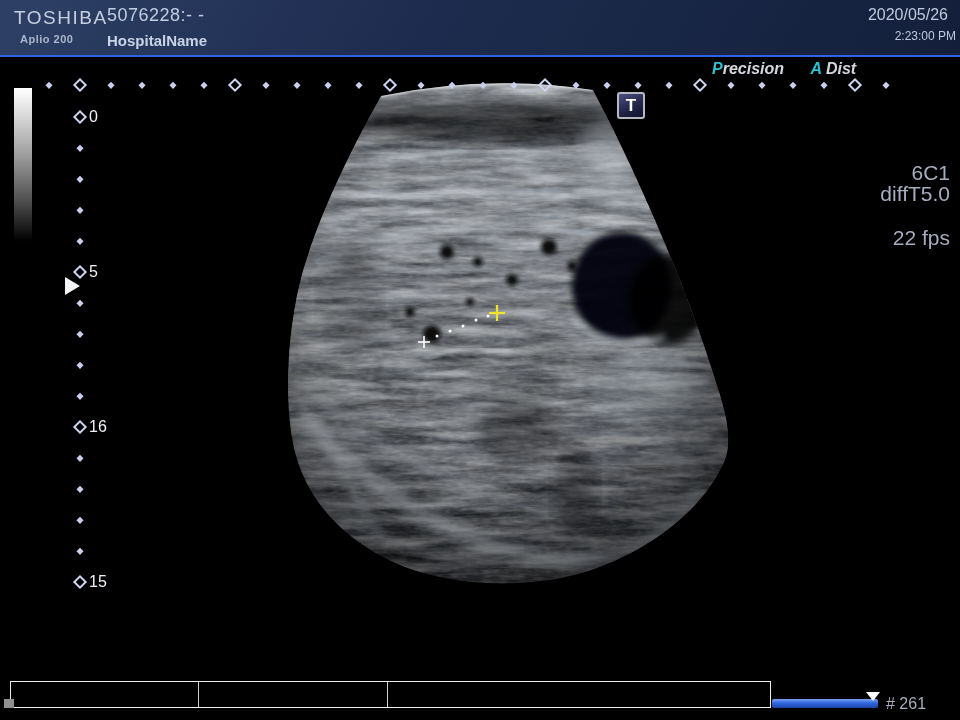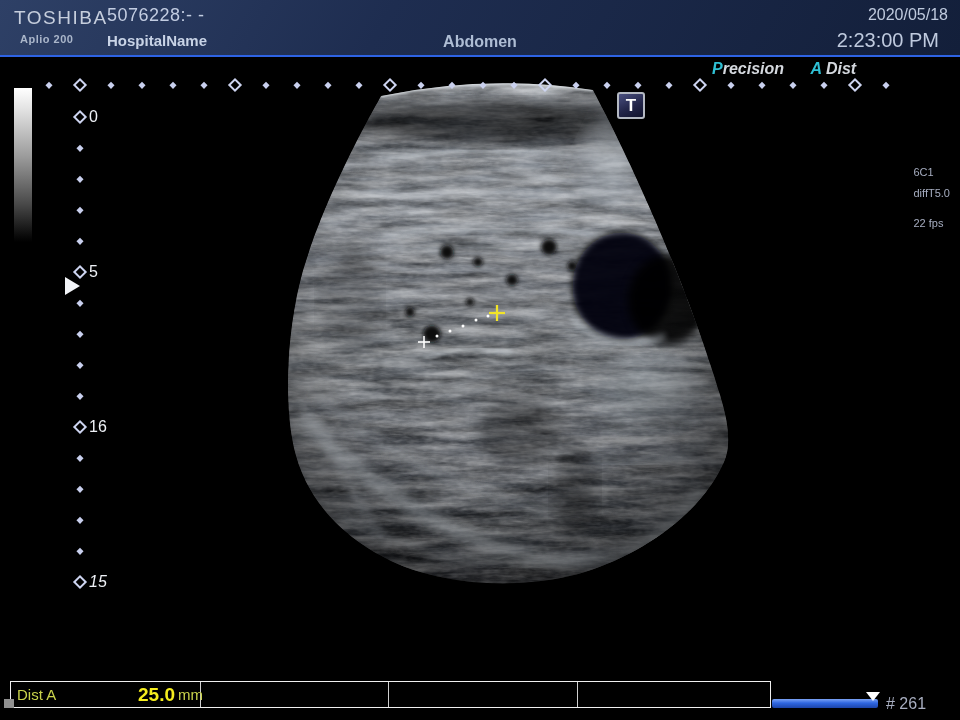--- a/index.html
+++ b/index.html
@@ -10,40 +10,40 @@
   
   #header{left:0;top:0;width:960px;height:55px;
     background:linear-gradient(120deg,#2e4066 0%,#1e2d50 40%,#131f3a 100%);}
   #header-rule{left:0;top:55px;width:960px;height:2px;background:#2e63e4;}
   #brand{left:14px;top:7px;color:#c6cedd;font-weight:normal;font-size:19px;letter-spacing:1.5px;}
   #model{left:20px;top:33px;color:#aab6ca;font-weight:bold;font-size:11px;letter-spacing:.5px;}
   #patient-id{left:107px;top:5px;color:#c3cde2;font-size:18px;letter-spacing:.5px;}
   #hospital{left:107px;top:32px;color:#c8d3e6;font-weight:bold;font-size:15px;}
   #study{left:380px;top:33px;width:200px;text-align:center;color:#aebdd4;font-weight:bold;font-size:16px;}
   #study-date{right:12px;top:6px;color:#bfcade;font-size:16px;text-align:right;}
-  #study-time{right:21px;top:29px;color:#bfcade;font-size:20px;text-align:right;}
+  #study-time{right:4px;top:29px;color:#bfcade;font-size:12px;text-align:right;}
 
   
   #tech-row{left:712px;top:60px;font-style:italic;font-size:16px;color:#d4d8de;font-weight:bold;white-space:nowrap;}
   .cyan{color:#2fc0d4;}
   #apure{margin-left:22px;}
 
   
   .diamond{position:absolute;transform:translate(-50%,-50%) rotate(45deg);}
   .diamond.small{width:4.5px;height:4.5px;background:#c9d0ee;}
   .diamond.hollow{width:6px;height:6px;border:2px solid #cdd4f0;background:transparent;}
   .tick-label{position:absolute;transform:translateY(-52%);color:#eef1f6;font-size:16px;}
 
   
   #graybar{left:14px;top:88px;width:18px;height:154px;
     background:linear-gradient(180deg,#ffffff 0%,#e2e2e2 14%,#9a9a9a 45%,#4a4a4a 75%,#0a0a0a 96%,#000 100%);}
 
   
-  #params{right:10px;top:162px;color:#a6adc0;font-size:11px;line-height:21px;}
-  #fps{margin-top:9px;}
+  #params{right:10px;top:162px;text-align:right;color:#a6adc0;font-size:21px;line-height:21px;}
+  #fps{margin-top:23px;}
   #gain-group{margin-top:36px;line-height:20px;}
 
   
   #t-marker{left:617px;top:92px;width:24px;height:23px;border:2px solid #b4b9c2;border-radius:3px;
     background:linear-gradient(155deg,#4a5080 0%,#23264a 55%,#10122c 100%);
     color:#fff;font-weight:bold;font-size:17px;text-align:center;line-height:23px;}
 
   
   #meas-table{left:10px;top:681px;width:759px;height:25px;border:1px solid #efefef;display:flex;}
   .meas-cell{height:100%;border-right:1px solid #cfcfcf;position:relative;}
@@ -184,22 +184,21 @@
     <line x1="489" y1="313" x2="505" y2="313"></line>
       <line x1="497" y1="305" x2="497" y2="321"></line>
   </g>
 </svg>
 
 <div id="header" class="abs">
   <div id="brand" class="abs">TOSHIBA</div>
   <div id="model" class="abs">Aplio 200</div>
   <div id="patient-id" class="abs">5076228:- -</div>
   <div id="hospital" class="abs">HospitalName</div>
-  <div id="study" class="abs">Abdomen</div>
-  <div id="study-date" class="abs">2020/05/18</div>
+  <div id="study-date" class="abs">2020/05/26</div>
   <div id="study-time" class="abs">2:23:00 PM</div>
 </div>
 <div id="header-rule" class="abs"></div>
 
 <div id="tech-row" class="abs">
   <span><span class="cyan">P</span><span>recision</span></span>
   <span id="apure"><span class="cyan">A</span> <span>Dist</span></span>
 </div>
 
 <div id="graybar" class="abs"></div>
@@ -217,21 +216,21 @@
     <div class="diamond small" style="left: 80px; top: 334px;"></div>
     <div class="diamond small" style="left: 80px; top: 365px;"></div>
     <div class="diamond small" style="left: 80px; top: 396px;"></div>
     <div class="diamond hollow" style="left: 80px; top: 427px;"></div>
     <div class="tick-label" style="left: 89px; top: 427px;">16</div>
     <div class="diamond small" style="left: 80px; top: 458px;"></div>
     <div class="diamond small" style="left: 80px; top: 489px;"></div>
     <div class="diamond small" style="left: 80px; top: 520px;"></div>
     <div class="diamond small" style="left: 80px; top: 551px;"></div>
     <div class="diamond hollow" style="left: 80px; top: 582px;"></div>
-    <div class="tick-label" style="left: 89px; top: 582px; font-style: italic;">15</div>
+    <div class="tick-label" style="left: 89px; top: 582px;">15</div>
   </div>
 <div id="width-ruler">
     <div class="diamond small" style="left: 49px; top: 85px;"></div>
     <div class="diamond hollow" style="left: 80px; top: 85px;"></div>
     <div class="diamond small" style="left: 111px; top: 85px;"></div>
     <div class="diamond small" style="left: 142px; top: 85px;"></div>
     <div class="diamond small" style="left: 173px; top: 85px;"></div>
     <div class="diamond small" style="left: 204px; top: 85px;"></div>
     <div class="diamond hollow" style="left: 235px; top: 85px;"></div>
     <div class="diamond small" style="left: 266px; top: 85px;"></div>
@@ -259,25 +258,20 @@
 
 <div id="t-marker" class="abs">T</div>
 
 <div id="params" class="abs">
   <div>6C1</div>
   <div>diffT5.0</div>
   <div id="fps">22 fps</div>
 </div>
 
 <div id="meas-table" class="abs">
-  <div class="meas-cell" style="width:189px;">
-    <span id="meas-label">Dist A</span>
-    <span id="meas-value">25.0</span>
-    <span id="meas-unit">mm</span>
-  </div>
   <div class="meas-cell" style="width:187px;"></div>
   <div class="meas-cell" style="width:188px;"></div>
   <div class="meas-cell" style="flex:1;"></div>
 </div>
 <div id="corner-chip" class="abs"></div>
 
 <div id="cine-bar" class="abs"></div>
 <div id="cine-cursor" class="abs"></div>
 <div id="frame-counter" class="abs"># 261</div>
 

